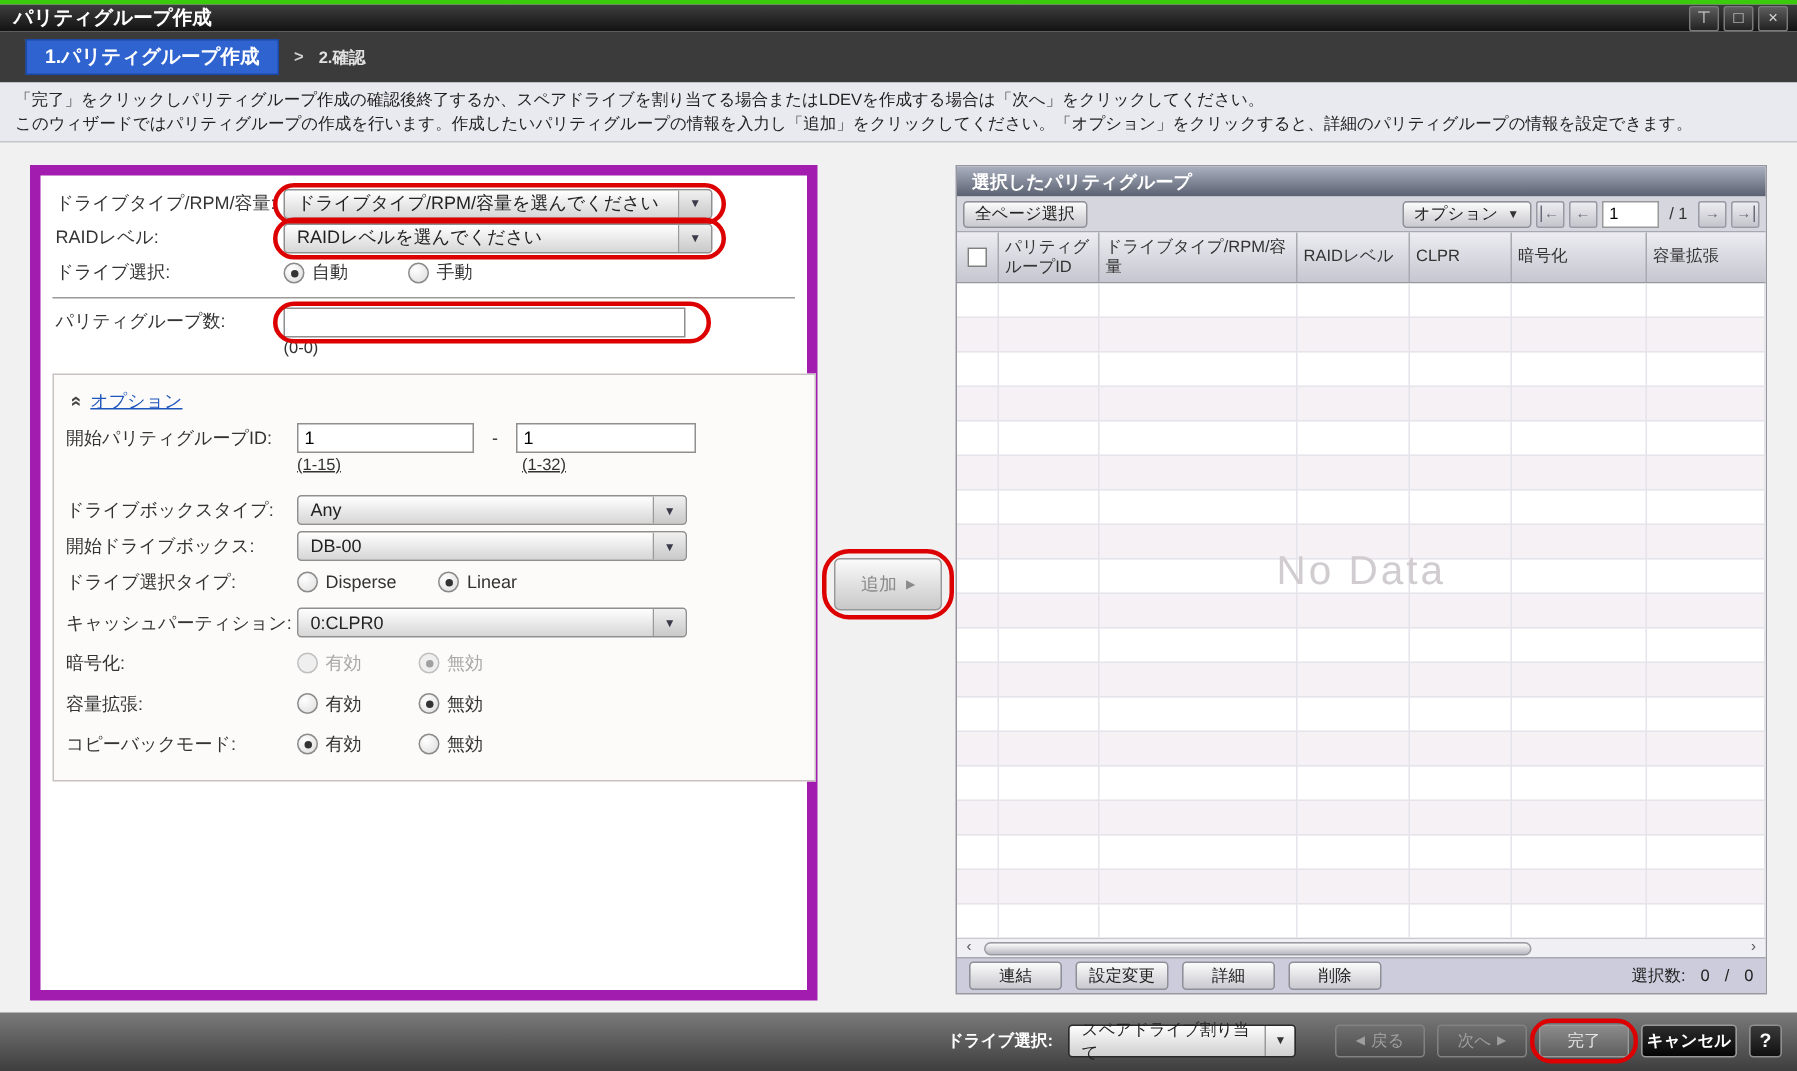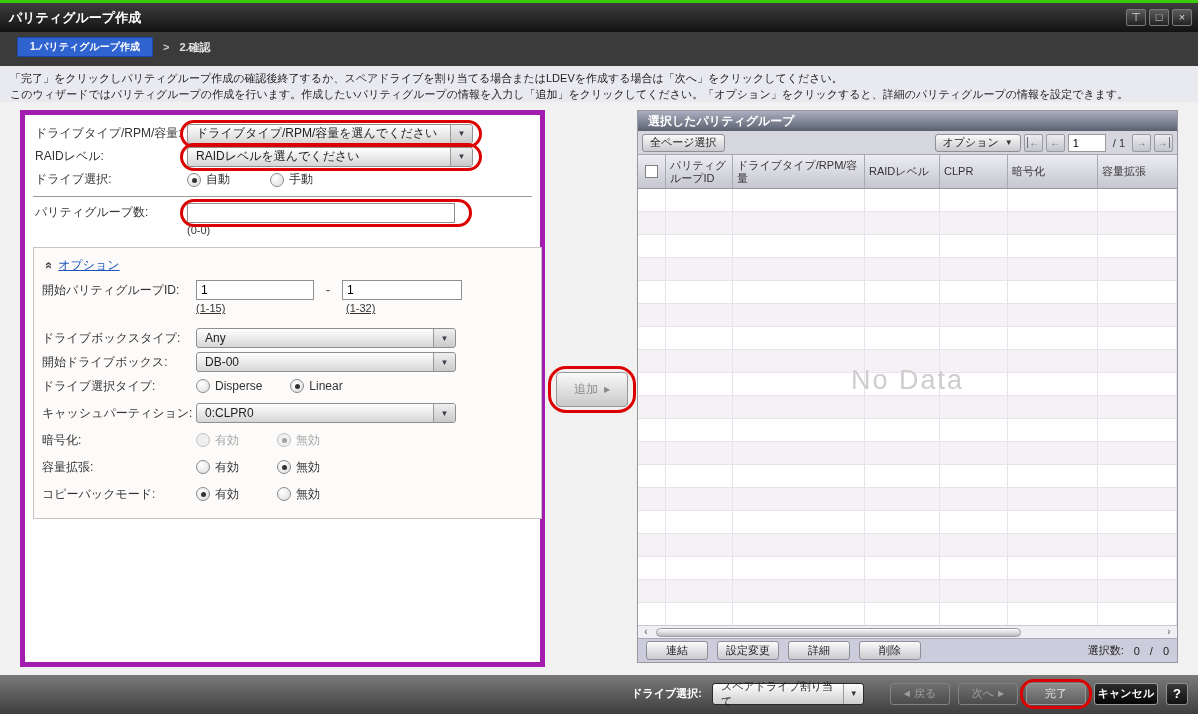--- a/index.html
+++ b/index.html
@@ -2,36 +2,36 @@
 <html><head>
 <meta charset="utf-8">
 <style>
   * { margin:0; padding:0; box-sizing:border-box; }
   html,body { width:1198px; height:714px; }
   body { font-family:"Liberation Sans","DejaVu Sans",sans-serif; font-size:12px; background:#f1f1f1; }
   .stage { position:relative; width:1198px; height:714px; overflow:hidden; background:#f1f1f1; }
 
   
   .greenline { height:3px; background:#3bcb0c; }
-  .titlebar { height:29px; background:linear-gradient(#3e3e3e,#121212); display:flex; align-items:center; padding:0 6px 0 9px; }
+  .titlebar { height:18px; background:linear-gradient(#3e3e3e,#121212); display:flex; align-items:center; padding:0 6px 0 9px; }
   .titlebar .title { color:#fff; font-weight:bold; font-size:13px; }
   .winbtns { margin-left:auto; display:flex; gap:3px; }
   .winbtn { width:20px; height:17px; border:1px solid #7a7a7a; border-radius:2px; background:linear-gradient(#5c5c5c,#222); color:#d8d8d8; font-size:11px; line-height:14px; text-align:center; cursor:pointer; }
   .subheader { height:34px; background:#3b3b3b; padding:5px 0 0 17px; display:flex; align-items:flex-start; }
   .crumbrow { display:flex; align-items:center; gap:10px; }
-  .stepchip { background:#2f63cf; border:1px solid #1c48a8; color:#fff; font-size:10px; font-weight:bold; padding:2px 12px;text-align:right; }
+  .stepchip { background:#2f63cf; border:1px solid #1c48a8; color:#fff; font-size:13px; font-weight:bold; padding:2px 12px;text-align:right; }
   .crumbsep { color:#cfcfcf; font-size:11px; font-weight:bold; }
   .stepnext { color:#e2e2e2; font-size:11px; font-weight:bold; }
   .descband { height:40px; background:#e9e9f0; border-bottom:1px solid #c5c5cc; padding:4px 10px 0 10px; color:#222; font-size:11px; line-height:16px; }
 
   
   .content { position:absolute; left:0; top:102px; width:1198px; height:573px; background:#f1f1f1; }
 
   
-  .formpanel { position:absolute; left:20px; top:8px; width:525px; height:557px; background:#fff; border:5px solid #a21caf; }
+  .formpanel { position:absolute; left:20px; top:8px; width:525px; height:557px; background:#fff; border:7px solid #a21caf; }
   .form-row { display:flex; align-items:center; height:23px; margin-left:10px; }
   .form-label { width:152px; flex-shrink:0; color:#333; font-size:12px; }
   .combo { display:flex; align-items:center; height:20px; border:1px solid #8f8f8f; border-radius:3px; background:linear-gradient(#ffffff,#d6d6d6); color:#222; font-size:12px; padding-left:8px; cursor:pointer; }
   .combo .arrow { margin-left:auto; align-self:stretch; width:22px; border-left:1px solid #9a9a9a; display:flex; align-items:center; justify-content:center; color:#3a3a4a; font-size:8px; background:linear-gradient(#f0f0f0,#c9c9c9); border-radius:0 3px 3px 0; }
   .combo.wide { width:286px; }
   .rel { position:relative; }
   .annot { position:absolute; border:3px solid #dd0000; border-radius:14px; pointer-events:none; }
   .a-inline { left:-7px; top:-4px; right:-9px; bottom:-4px; }
   .textinput { height:20px; border:1px solid #8f8f8f; background:#fff; font-size:12px; padding:0 4px; font-family:inherit; }
   .sep { border-top:1px solid #9a9a9a; margin:5px 8px 4px 8px; }

